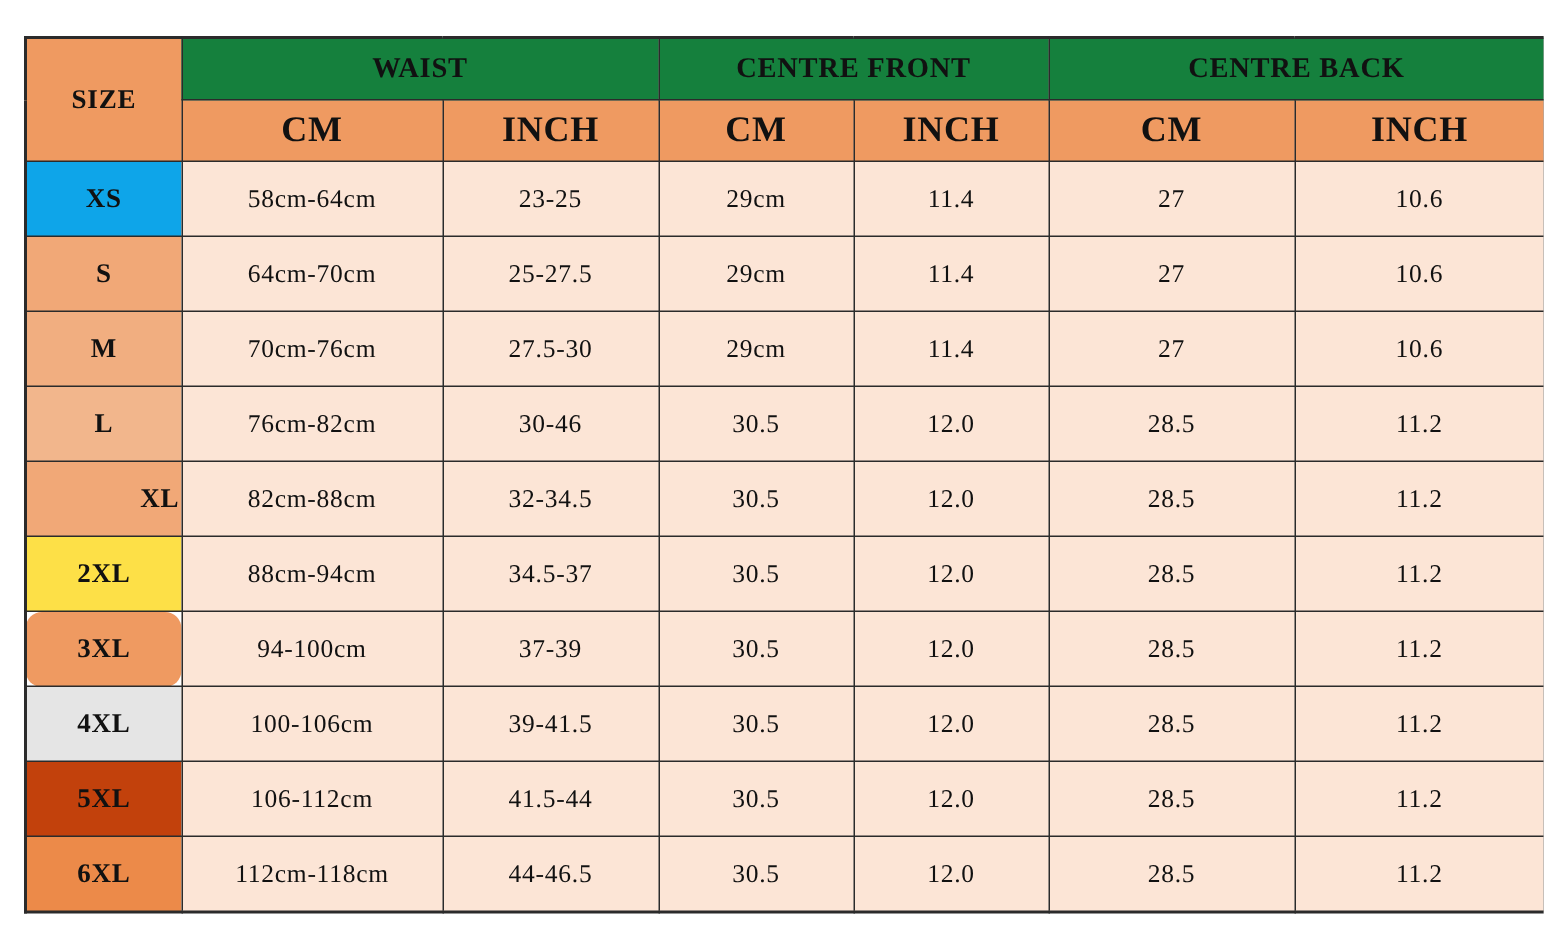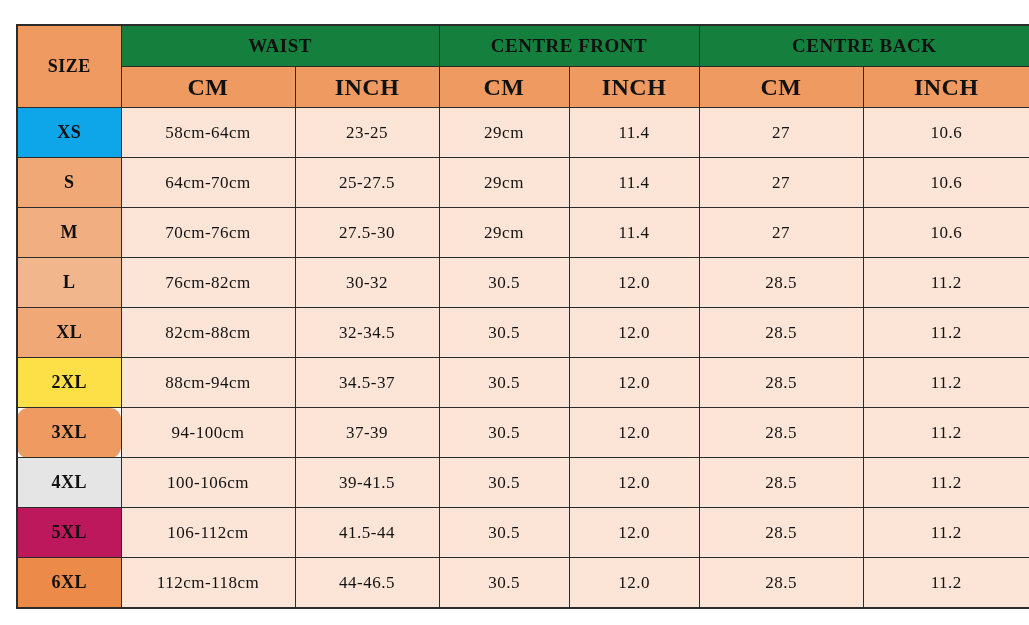--- a/index.html
+++ b/index.html
@@ -143,28 +143,28 @@
             <td class="data-cell">70cm-76cm</td>
             <td class="data-cell">27.5-30</td>
             <td class="data-cell">29cm</td>
             <td class="data-cell">11.4</td>
             <td class="data-cell">27</td>
             <td class="data-cell">10.6</td>
           </tr>
           <tr>
             <td class="size-cell" style="background: rgb(242, 182, 140);">L</td>
             <td class="data-cell">76cm-82cm</td>
-            <td class="data-cell">30-32</td>
-            <td class="data-cell">30.5</td>
-            <td class="data-cell">12.0</td>
-            <td class="data-cell">28.5</td>
-            <td class="data-cell">11.2</td>
-          </tr>
-          <tr>
-            <td class="size-cell" style="background: rgb(241, 168, 119);">XL</td>
+            <td class="data-cell">30-46</td>
+            <td class="data-cell">30.5</td>
+            <td class="data-cell">12.0</td>
+            <td class="data-cell">28.5</td>
+            <td class="data-cell">11.2</td>
+          </tr>
+          <tr>
+            <td class="size-cell" style="background: rgb(241, 168, 119); text-align: right;">XL</td>
             <td class="data-cell">82cm-88cm</td>
             <td class="data-cell">32-34.5</td>
             <td class="data-cell">30.5</td>
             <td class="data-cell">12.0</td>
             <td class="data-cell">28.5</td>
             <td class="data-cell">11.2</td>
           </tr>
           <tr>
             <td class="size-cell" style="background: #fde047;">2XL</td>
             <td class="data-cell">88cm-94cm</td>
@@ -186,21 +186,21 @@
           <tr>
             <td class="size-cell" style="background: #e5e5e5;">4XL</td>
             <td class="data-cell">100-106cm</td>
             <td class="data-cell">39-41.5</td>
             <td class="data-cell">30.5</td>
             <td class="data-cell">12.0</td>
             <td class="data-cell">28.5</td>
             <td class="data-cell">11.2</td>
           </tr>
           <tr>
-            <td class="size-cell" style="background: #be185d;">5XL</td>
+            <td class="size-cell" style="background: #c2410c;">5XL</td>
             <td class="data-cell">106-112cm</td>
             <td class="data-cell">41.5-44</td>
             <td class="data-cell">30.5</td>
             <td class="data-cell">12.0</td>
             <td class="data-cell">28.5</td>
             <td class="data-cell">11.2</td>
           </tr>
           <tr>
             <td class="size-cell" style="background: rgb(236, 138, 73);">6XL</td>
             <td class="data-cell">112cm-118cm</td>

